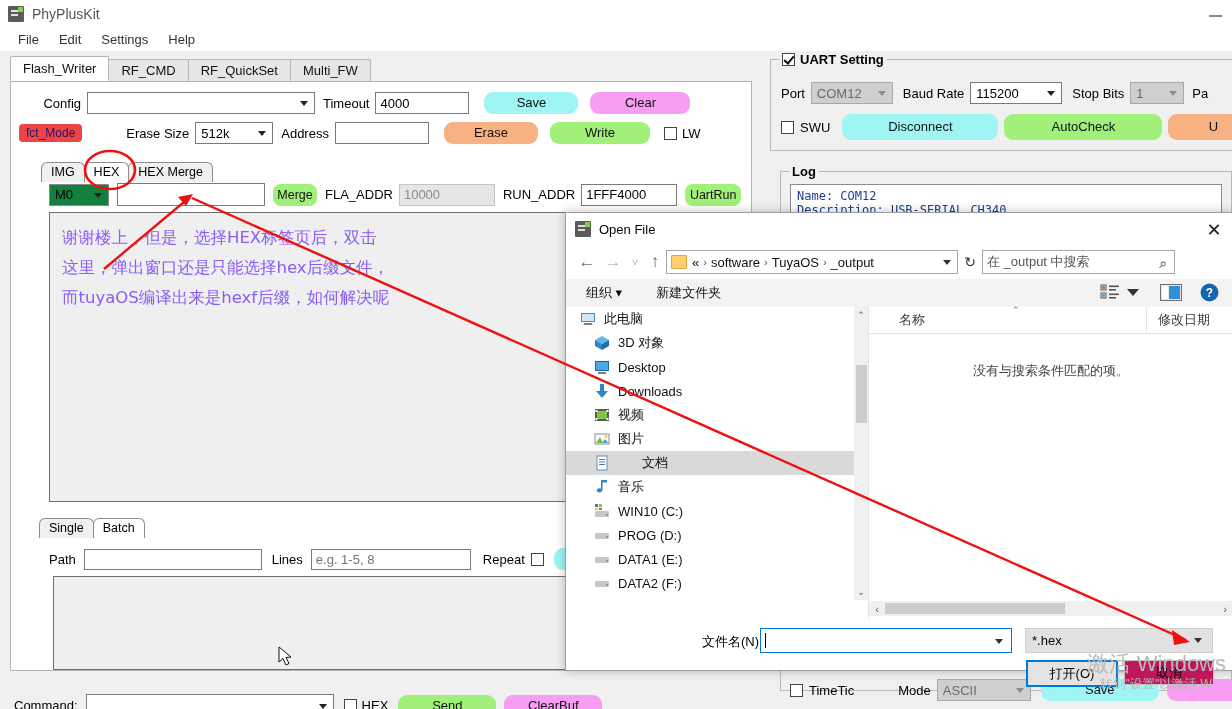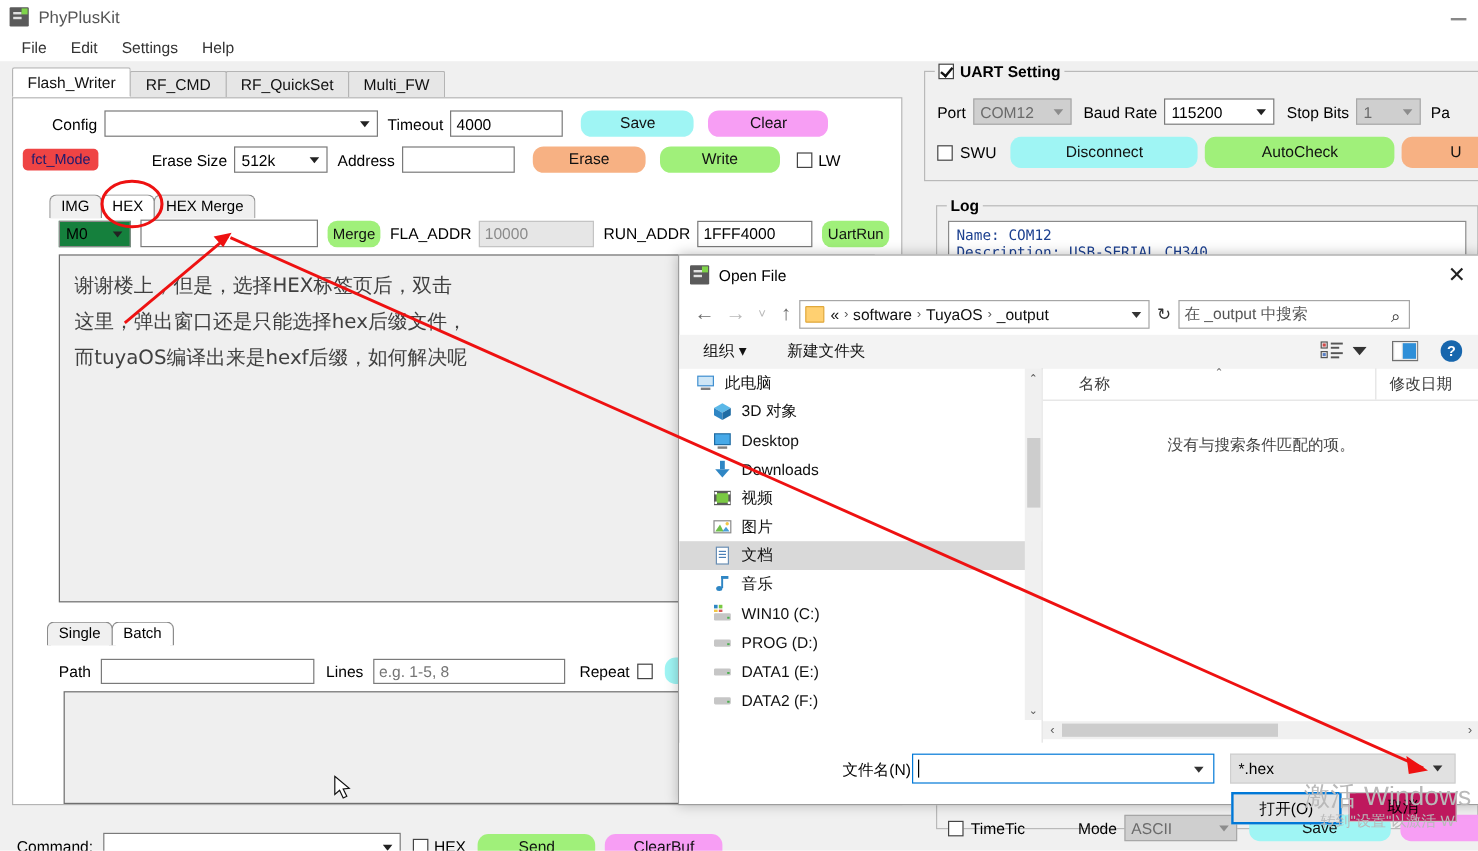--- a/index.html
+++ b/index.html
@@ -118,21 +118,21 @@
     border:1px solid #8c8c8c; background:#f0f0f0; color:#000;
     border-bottom:none; margin-right:-1px; position:relative; cursor:pointer;
     border-top-left-radius:6px; border-top-right-radius:6px;
   }
   .subtab.active { background:#ffffff; }
 
   .bigbox {
     position:absolute; border:1px solid #6f6f6f; background:#efefef; box-sizing:border-box;
   }
   .annot {
-    position:absolute; color:#404040; font-size:16.5px; line-height:30px;
+    position:absolute; color:#8b5cf6; font-size:16.5px; line-height:30px;
     font-family:"DejaVu Sans", sans-serif; white-space:nowrap; font-weight:500;text-align:center;
   }
 
   
   .group {
     position:absolute; border:1px solid #b9b9b9; box-sizing:border-box; background:#f0f0f0;
   }
   .group-title {
     position:absolute; top:-8px; left:8px; background:#f0f0f0; padding:0 3px;
     font-size:13px; font-weight:bold; display:flex; align-items:center; gap:5px;
@@ -523,21 +523,21 @@
       </div>
       <div class="navitem" style="padding-left:28px;">
         <svg class="ico" viewBox="0 0 16 16">
             <rect x="1" y="3" width="14" height="10" fill="#ffffff" stroke="#8a8a8a"></rect>
             <polygon points="2,12 6,6 9,12" fill="#6fbf4a"></polygon>
             <polygon points="8,12 11,8 14,12" fill="#4a9fd8"></polygon>
             <circle cx="12" cy="5.5" r="1.4" fill="#f2c744"></circle>
           </svg>
         <span>图片</span>
       </div>
-      <div class="navitem sel" style="padding-left:28px;">
+      <div class="navitem sel" style="padding-left:28px;gap:24px;">
         <svg class="ico" viewBox="0 0 16 16">
             <rect x="3" y="1" width="10" height="14" fill="#fff" stroke="#6a8fb5"></rect>
             <rect x="5" y="4" width="6" height="1" fill="#4a7fb5"></rect>
             <rect x="5" y="6.5" width="6" height="1" fill="#4a7fb5"></rect>
             <rect x="5" y="9" width="6" height="1" fill="#4a7fb5"></rect>
           </svg>
         <span>文档</span>
       </div>
       <div class="navitem" style="padding-left:28px;">
         <svg class="ico" viewBox="0 0 16 16">

